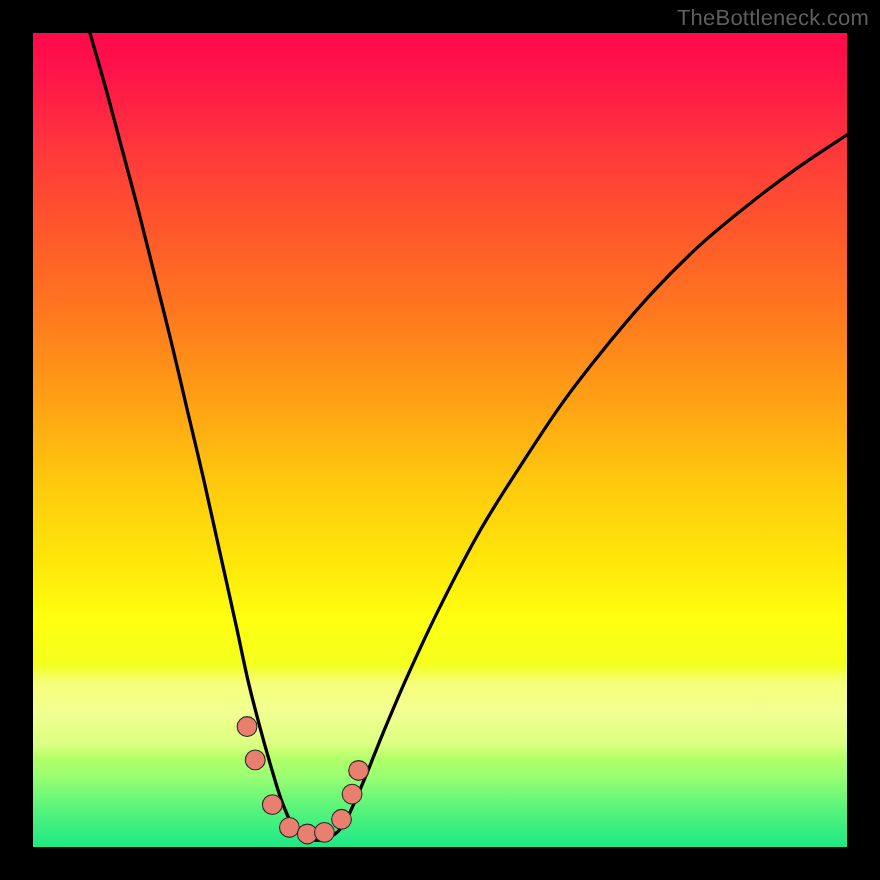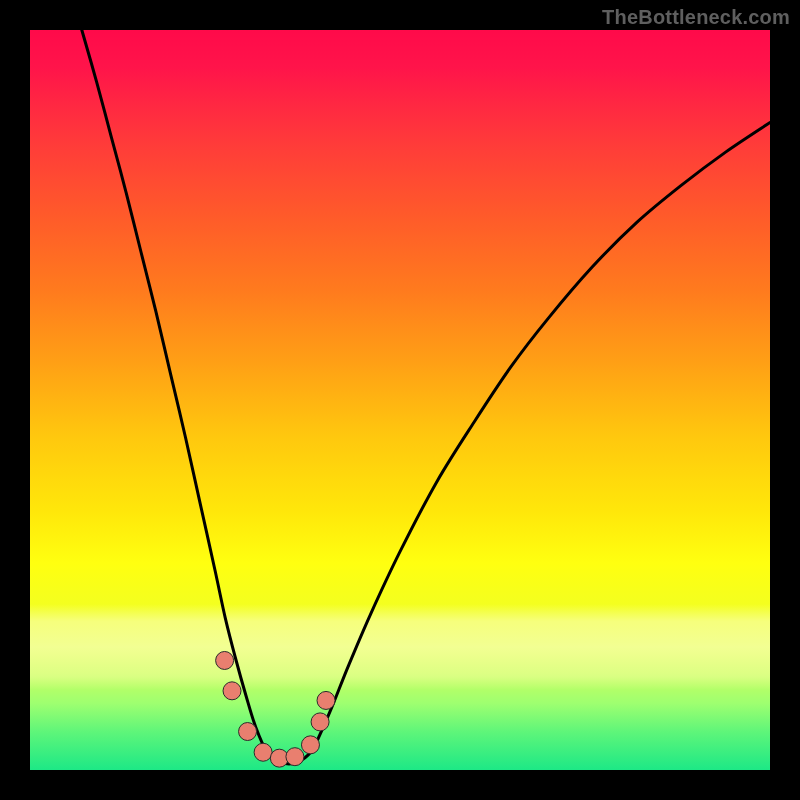--- a/index.html
+++ b/index.html
@@ -59,21 +59,21 @@
       rgba(255,255,190,0.35) 85%,
       rgba(255,255,200,0.0) 100%
     );
     pointer-events: none;
   }
   .watermark {
     position: absolute;
     top: 6px;
     right: 10px;
     font-size: 20px;
-    font-weight: 700;
+    font-weight: 400;
     color: #5f5f5f;
     letter-spacing: 0.2px;
   }
   svg.curve {
     position: absolute;
     top: 0; left: 0;
     width: 740px;
     height: 740px;
     overflow: visible;
   }

